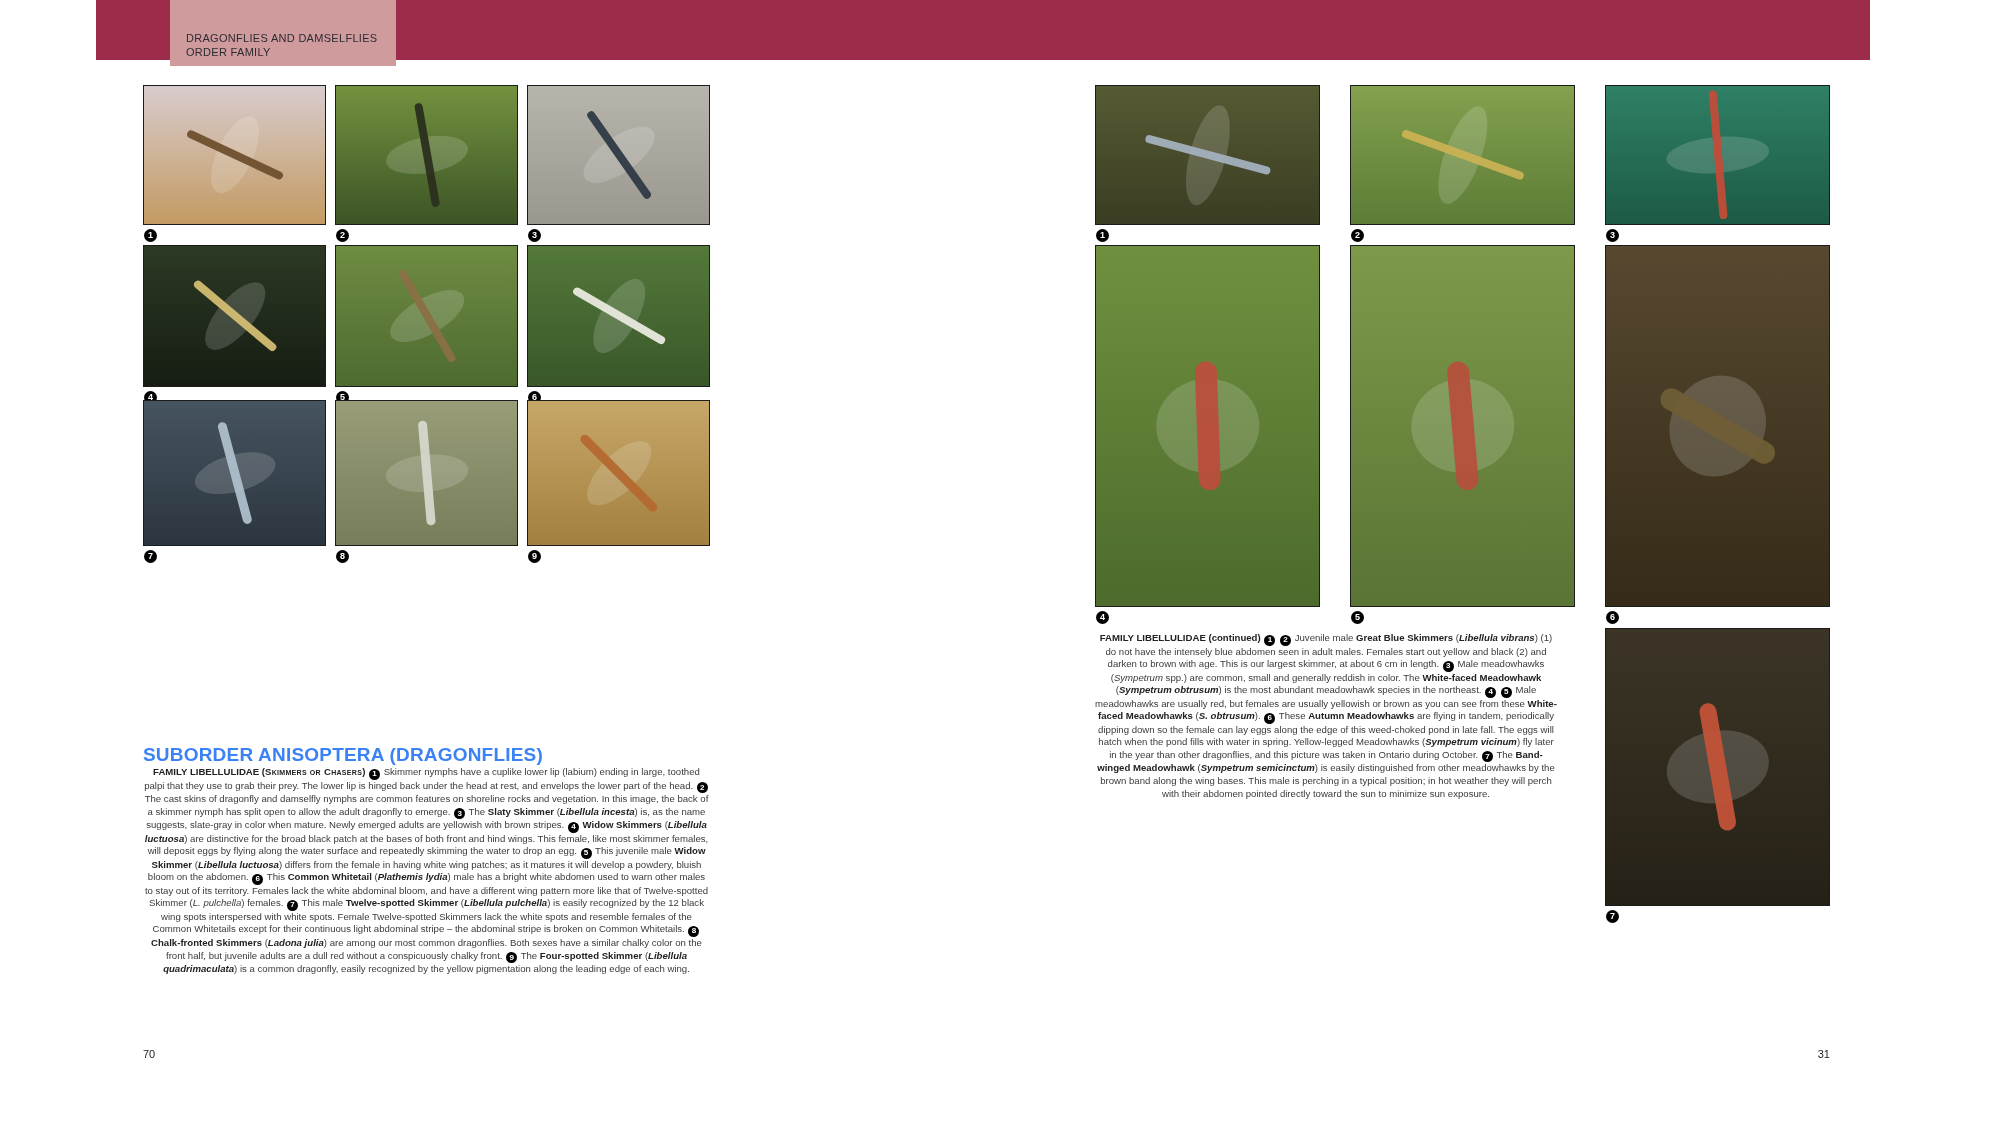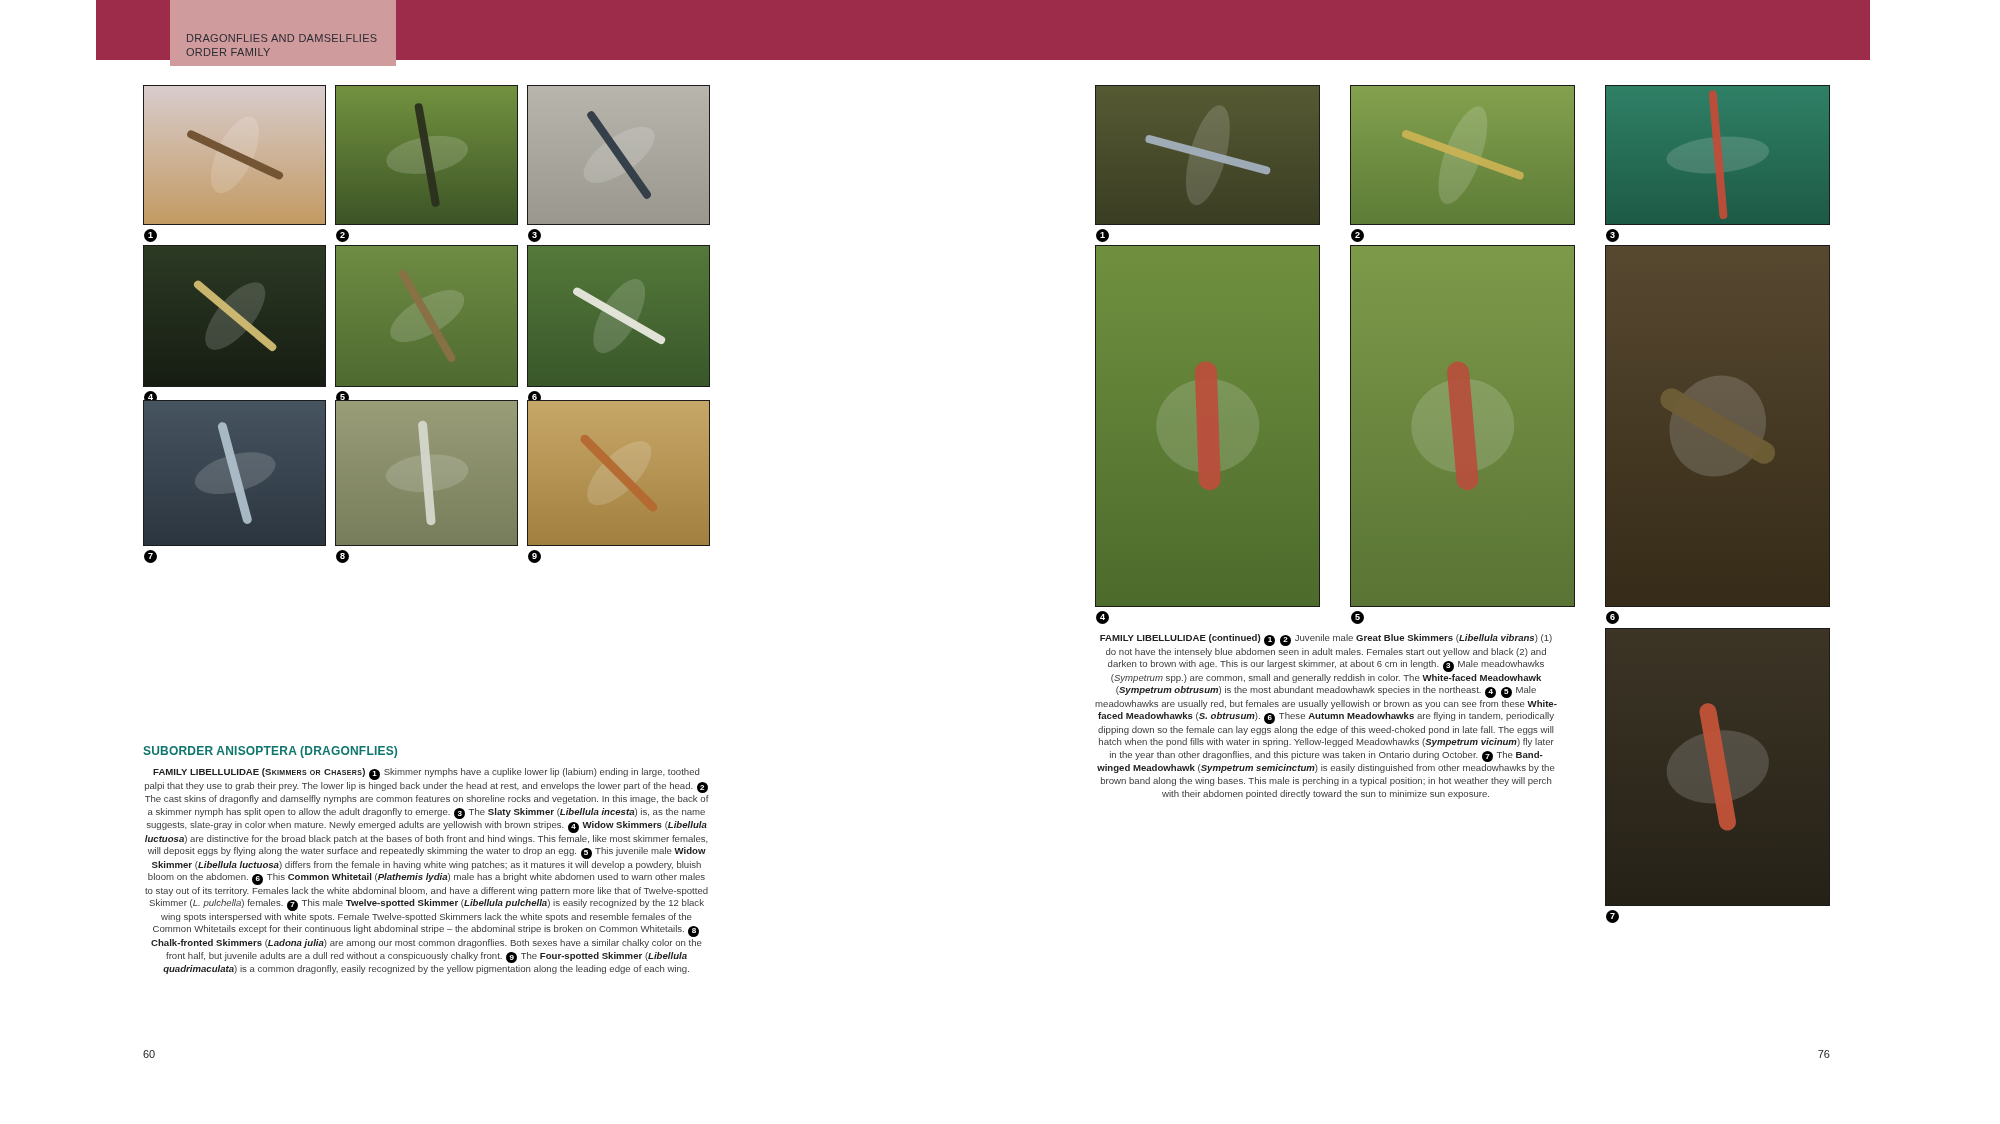--- a/index.html
+++ b/index.html
@@ -15,21 +15,21 @@
   .pcell{display:flex;flex-direction:column;align-items:flex-start;}
   .photo{box-sizing:border-box;border:1px solid #1c1c1c;position:relative;overflow:hidden;}
   .subject-body{position:absolute;left:50%;top:50%;width:58%;height:6%;border-radius:99px;opacity:.95;}
   .subject-wing{position:absolute;left:50%;top:50%;width:46%;height:26%;border-radius:50%;
                 background:rgba(255,255,255,.16);}
   .nbadge{display:inline-flex;align-items:center;justify-content:center;width:11px;height:11px;
           border-radius:50%;background:#000;color:#fff;font-size:8px;font-weight:bold;line-height:1;
           vertical-align:-1px;flex:none;}
   .photo-badge{width:13px;height:13px;font-size:9px;margin-top:4px;margin-left:1px;}
   
-  .section-heading{position:absolute;font-size:12px;font-weight:bold;color:#0f766e;letter-spacing:.2px;}
+  .section-heading{position:absolute;font-size:19px;font-weight:bold;color:#3b82f6;letter-spacing:.2px;}
   .bodytext{position:absolute;font-size:9.6px;line-height:12.6px;color:#3a3a3a;text-align:center;}
   .bodytext .b{font-weight:bold;color:#222;}
   .bodytext .i{font-style:italic;}
   .bodytext .sc{font-variant:small-caps;letter-spacing:.3px;}
   .bodytext .nbadge{margin:0 1px;}
   .pagenum{position:absolute;font-size:11px;color:#222;}
 </style>
 </head>
 <body>
 
@@ -110,21 +110,21 @@
           <div class="subject-body" style="background: rgb(180, 104, 47); transform: translate(-50%, -50%) rotate(45deg);"></div>
         </div>
       <div class="nbadge photo-badge">9</div>
     </div>
   </div>
 
   <div class="section-heading" style="left:143px;top:744px;">SUBORDER ANISOPTERA (DRAGONFLIES)</div>
 
   <div class="bodytext" style="left:143px;top:766px;width:567px;"><span class="b">FAMILY LIBELLULIDAE (</span><span class="b sc">Skimmers or Chasers</span><span class="b">) </span><span class="nbadge">1</span><span> Skimmer nymphs have a cuplike lower lip (labium) ending in large, toothed palpi that they use to grab their prey. The lower lip is hinged back under the head at rest, and envelops the lower part of the head. </span><span class="nbadge">2</span><span> The cast skins of dragonfly and damselfly nymphs are common features on shoreline rocks and vegetation. In this image, the back of a skimmer nymph has split open to allow the adult dragonfly to emerge. </span><span class="nbadge">3</span><span> The </span><span class="b">Slaty Skimmer</span><span> (</span><span class="b i">Libellula incesta</span><span>) is, as the name suggests, slate-gray in color when mature. Newly emerged adults are yellowish with brown stripes. </span><span class="nbadge">4</span><span> </span><span class="b">Widow Skimmers</span><span> (</span><span class="b i">Libellula luctuosa</span><span>) are distinctive for the broad black patch at the bases of both front and hind wings. This female, like most skimmer females, will deposit eggs by flying along the water surface and repeatedly skimming the water to drop an egg. </span><span class="nbadge">5</span><span> This juvenile male </span><span class="b">Widow Skimmer</span><span> (</span><span class="b i">Libellula luctuosa</span><span>) differs from the female in having white wing patches; as it matures it will develop a powdery, bluish bloom on the abdomen. </span><span class="nbadge">6</span><span> This </span><span class="b">Common Whitetail</span><span> (</span><span class="b i">Plathemis lydia</span><span>) male has a bright white abdomen used to warn other males to stay out of its territory. Females lack the white abdominal bloom, and have a different wing pattern more like that of Twelve-spotted Skimmer (</span><span class="i">L. pulchella</span><span>) females. </span><span class="nbadge">7</span><span> This male </span><span class="b">Twelve-spotted Skimmer</span><span> (</span><span class="b i">Libellula pulchella</span><span>) is easily recognized by the 12 black wing spots interspersed with white spots. Female Twelve-spotted Skimmers lack the white spots and resemble females of the Common Whitetails except for their continuous light abdominal stripe – the abdominal stripe is broken on Common Whitetails. </span><span class="nbadge">8</span><span> </span><span class="b">Chalk-fronted Skimmers</span><span> (</span><span class="b i">Ladona julia</span><span>) are among our most common dragonflies. Both sexes have a similar chalky color on the front half, but juvenile adults are a dull red without a conspicuously chalky front. </span><span class="nbadge">9</span><span> The </span><span class="b">Four-spotted Skimmer</span><span> (</span><span class="b i">Libellula quadrimaculata</span><span>) is a common dragonfly, easily recognized by the yellow pigmentation along the leading edge of each wing.</span></div>
 
-  <div class="pagenum" style="left:143px;top:1048px;">60</div>
+  <div class="pagenum" style="left:143px;top:1048px;">70</div>
 
   <div class="prow" style="left:1095px;top:85px;gap:30px;">
     <div class="pcell">
       <div class="photo" style="width: 225px; height: 140px; background: linear-gradient(rgb(86, 90, 51) 0%, rgb(58, 61, 34) 100%);">
           <div class="subject-wing" style="transform: translate(-50%, -50%) rotate(105deg);"></div>
           <div class="subject-body" style="background: rgb(163, 176, 189); transform: translate(-50%, -50%) rotate(15deg);"></div>
         </div>
       <div class="nbadge photo-badge">1</div>
     </div>
     <div class="pcell">
@@ -170,15 +170,15 @@
   <div class="bodytext" style="left:1095px;top:632px;width:462px;"><span class="b">FAMILY LIBELLULIDAE (continued)</span><span> </span><span class="nbadge">1</span><span> </span><span class="nbadge">2</span><span> Juvenile male </span><span class="b">Great Blue Skimmers</span><span> (</span><span class="b i">Libellula vibrans</span><span>) (1) do not have the intensely blue abdomen seen in adult males.  Females start out yellow and black (2) and darken to brown with age. This is our largest skimmer, at about 6 cm in length. </span><span class="nbadge">3</span><span> Male meadowhawks (</span><span class="i">Sympetrum</span><span> spp.) are common, small and generally reddish in color. The </span><span class="b">White-faced Meadowhawk</span><span> (</span><span class="b i">Sympetrum obtrusum</span><span>) is the most abundant meadowhawk species in the northeast. </span><span class="nbadge">4</span><span> </span><span class="nbadge">5</span><span> Male meadowhawks are usually red, but females are usually yellowish or brown as you can see from these </span><span class="b">White-faced Meadowhawks</span><span> (</span><span class="b i">S. obtrusum</span><span>). </span><span class="nbadge">6</span><span> These </span><span class="b">Autumn Meadowhawks</span><span> are flying in tandem, periodically dipping down so the female can lay eggs along the edge of this weed-choked pond in late fall. The eggs will hatch when the pond fills with water in spring.  Yellow-legged Meadowhawks (</span><span class="b i">Sympetrum vicinum</span><span>) fly later in the year than other dragonflies, and this picture was taken in Ontario during October. </span><span class="nbadge">7</span><span> The </span><span class="b">Band-winged Meadowhawk</span><span> (</span><span class="b i">Sympetrum semicinctum</span><span>) is easily distinguished from other meadowhawks by the brown band along the wing bases. This male is perching in a typical position; in hot weather they will perch with their abdomen pointed directly toward the sun to minimize sun exposure.</span></div>
 
   <div class="pcell" style="position:absolute;left:1605px;top:628px;">
     <div class="photo" style="width: 225px; height: 278px; background: linear-gradient(rgb(60, 53, 38) 0%, rgb(38, 33, 23) 100%);">
         <div class="subject-wing" style="transform: translate(-50%, -50%) rotate(170deg);"></div>
         <div class="subject-body" style="background: rgb(194, 83, 57); transform: translate(-50%, -50%) rotate(80deg);"></div>
       </div>
     <div class="nbadge photo-badge">7</div>
   </div>
 
-  <div class="pagenum" style="left:1780px;top:1048px;width:50px;text-align:right;">76</div>
+  <div class="pagenum" style="left:1780px;top:1048px;width:50px;text-align:right;">31</div>
 
 </div>
 
 </body></html>

